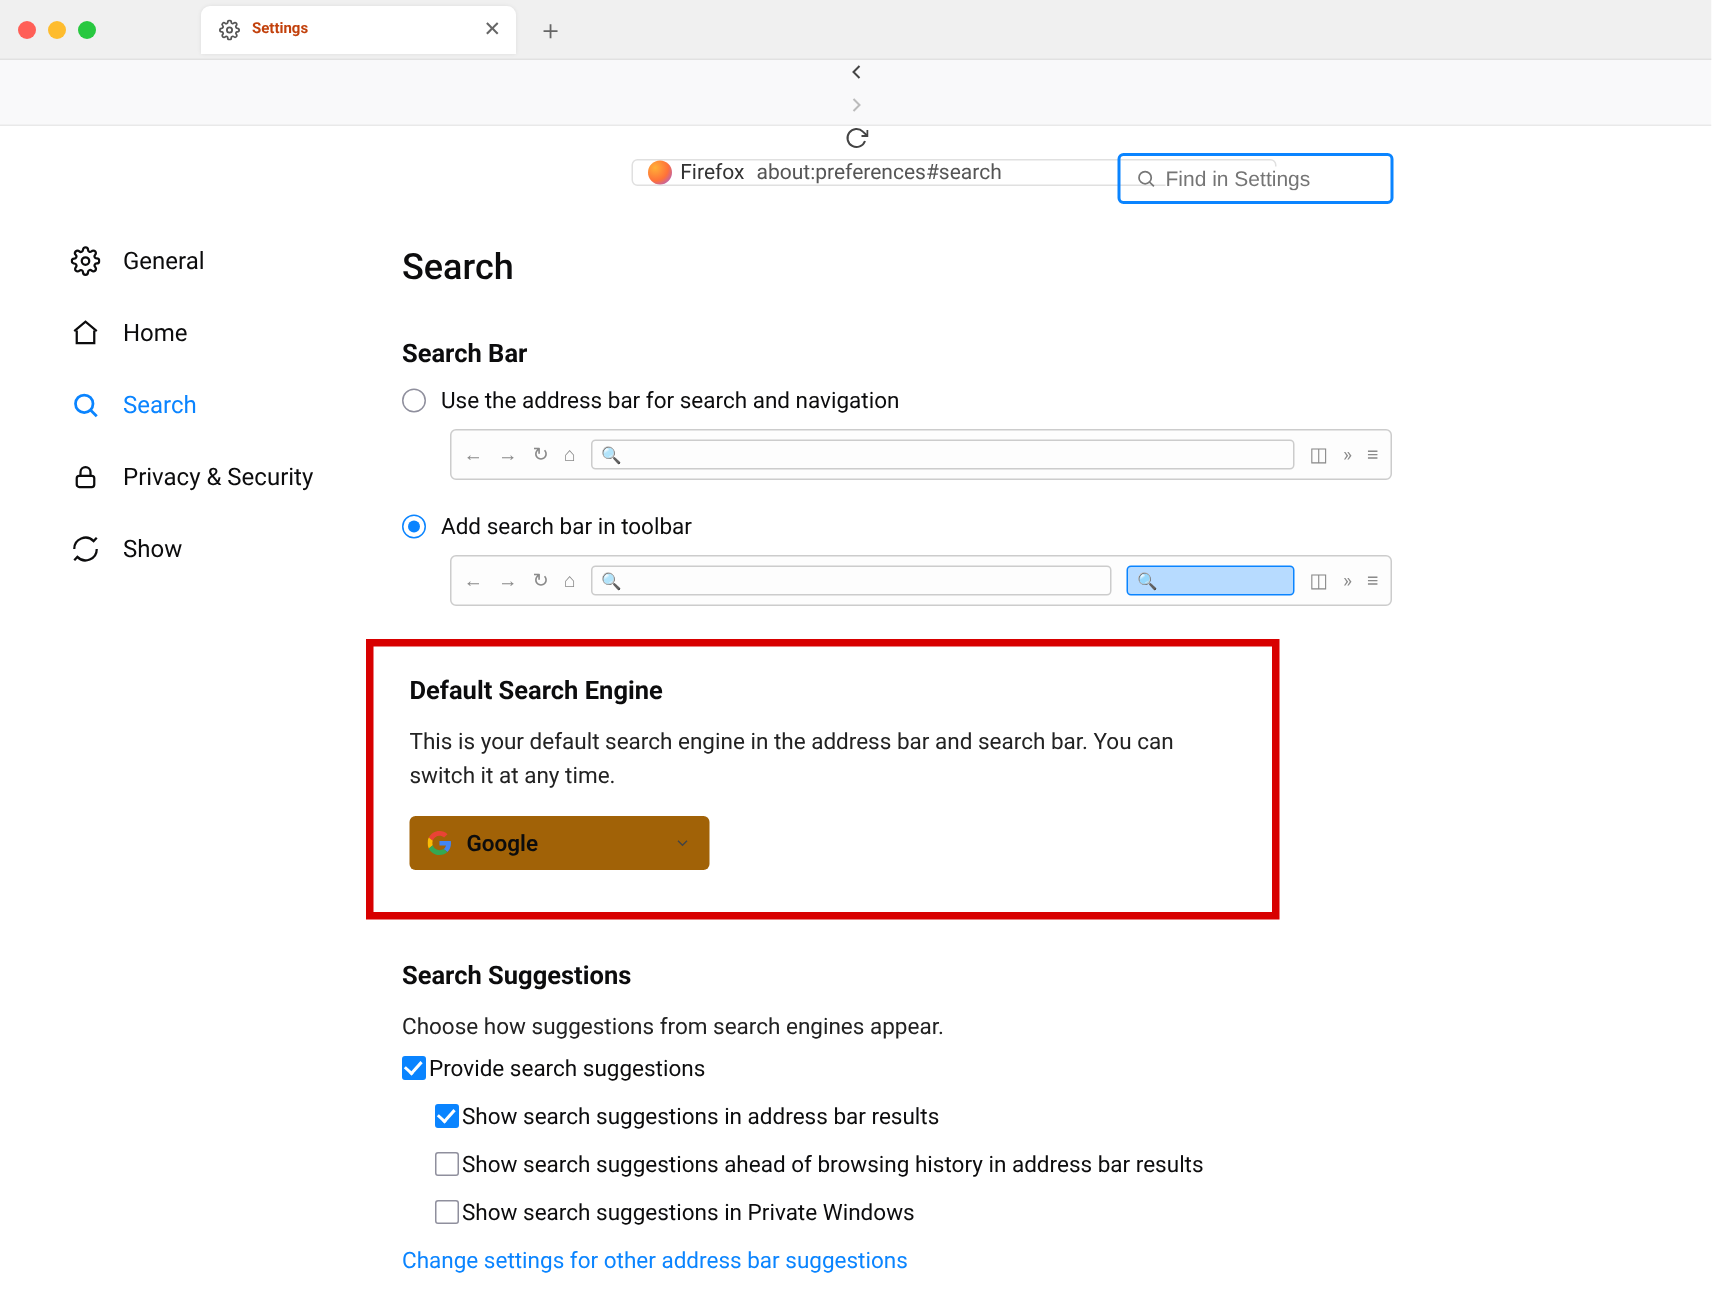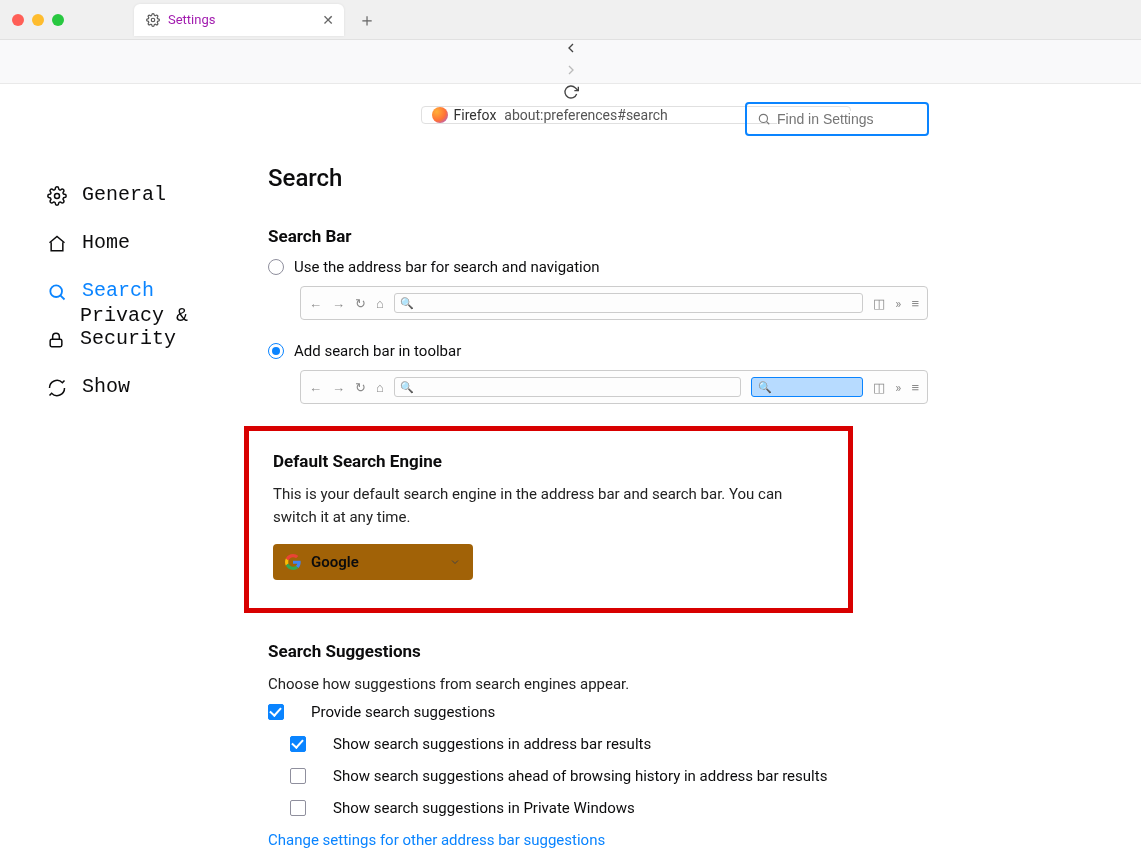--- a/index.html
+++ b/index.html
@@ -32,21 +32,21 @@
     border-radius: 6px 6px 0 0;
     height: 32px;
     display: flex;
     align-items: center;
     padding: 0 10px 0 12px;
     gap: 8px;
     min-width: 210px;
     box-shadow: 0 0 3px rgba(0,0,0,.08);
   }
   .tab .tab-icon { display:flex; align-items:center; }
-  .tab .tab-label { font-size: 13px; color: #a21caf; flex:1; }
+  .tab .tab-label { font-size: 10px; color: #c2410c; flex:1;font-weight:bold; }
   .tab .tab-close { color:#666; font-size: 14px; cursor:pointer; }
   .new-tab-btn { margin-left: 14px; color:#666; font-size: 18px; cursor:pointer; }
 
   
   .navbar {
     height: 44px;
     background: #f9f9fa;
     display: flex;
     align-items: center;
     padding: 0 10px;
@@ -105,29 +105,28 @@
     color:#555;
   }
   .find-box .search-ic { color:#777; }
 
   
   .sidebar {
     width: 240px;
     padding: 80px 10px 0 40px;
   }
   .side-item {
-    display:flex; align-items:flex-end; gap:14px;
+    display:flex; align-items:flex-start; gap:14px;
     height: 42px;
     padding: 0 6px;
-    font-size: 20px;
+    font-size: 16px;
     color:#0c0c0d;
     cursor:pointer;
     border-radius:4px;
     margin-bottom:6px;
-    font-family:Liberation Mono, monospace;
   }
   .side-item.active { color:#0a84ff; }
   .side-item .side-ic { width:22px; display:flex; justify-content:center; color:inherit; }
 
   
   .main {
     padding: 80px 0 0 28px;
     width: 700px;
   }
   h1.pg-title { font-size: 24px; font-weight: 500; margin-bottom: 34px; }
@@ -186,21 +185,21 @@
     gap:10px;
     cursor:pointer;
     font-size:15px;
     font-weight:600;
   }
   .g-logo {
     width:16px; height:16px; position:relative;
   }
   .engine-select .caret { margin-left:auto; color:#444; }
 
-  .check-row { display:flex; align-items:center; gap:27px; font-size:15px; margin-bottom:14px; }
+  .check-row { display:flex; align-items:center; gap:2px; font-size:15px; margin-bottom:14px; }
   .check-row.indent { margin-left:22px; }
   .chk {
     width:16px; height:16px; border-radius:2px;
     border:1.5px solid #8f8f9d; background:#fff; flex-shrink:0; position:relative;
   }
   .chk.checked { background:#0a84ff; border-color:#0a84ff; }
   .chk.checked::after {
     content:""; position:absolute; left:3px; top:0px;
     width:5px; height:9px; border:solid #fff; border-width:0 2px 2px 0;
     transform: rotate(42deg);

